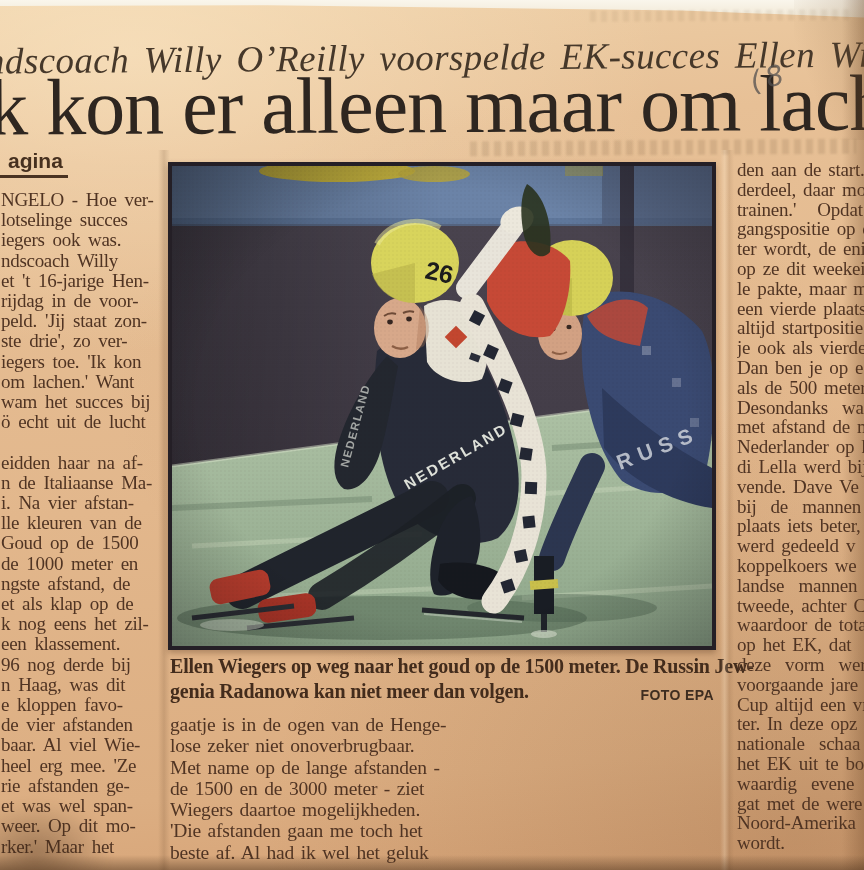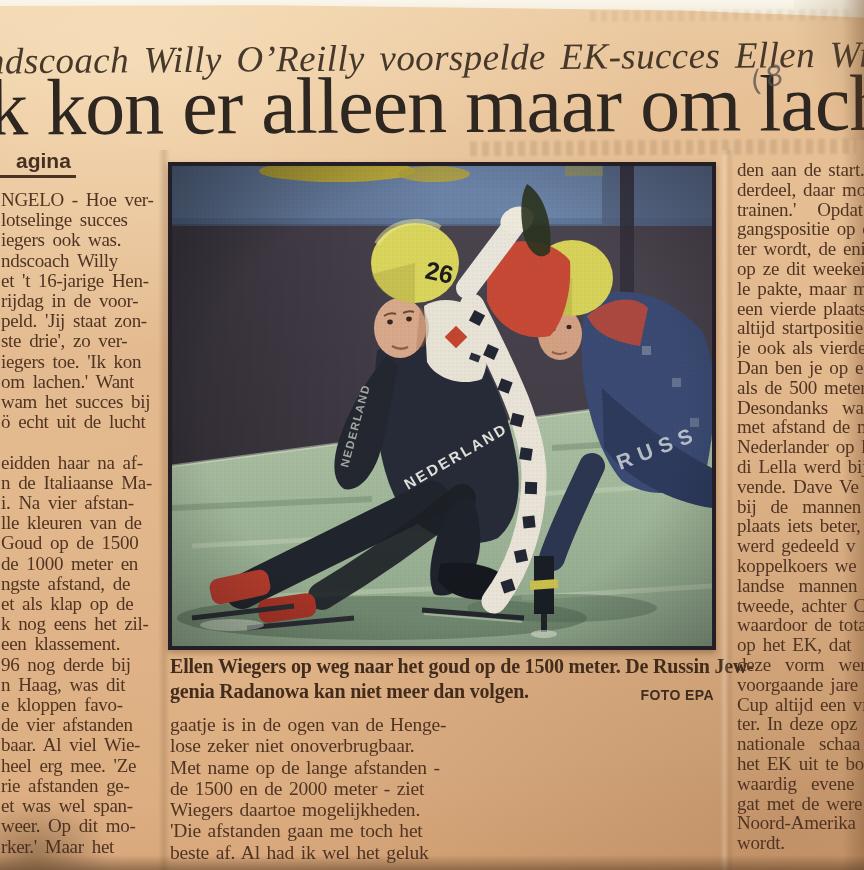--- a/index.html
+++ b/index.html
@@ -28,21 +28,21 @@
   }
   .handwriting{
     position:absolute; top:62px; left:750px; font-family:"DejaVu Sans",sans-serif;
     font-style:italic; font-size:28px; color:#53504f; opacity:.75;
     transform:rotate(-16deg); letter-spacing:-2px;
   }
   .section-label{
     position:absolute; top:150px; left:0;
     font-family:"Liberation Sans", sans-serif; font-weight:bold;
     font-size:21px; color:#46301f; line-height:1;
-    border-bottom:3px solid #4a3322; padding:0 5px 4px 16px;
+    border-bottom:3px solid #4a3322; padding:0 5px 4px 8px;
   }
   .lines{white-space:pre; overflow:hidden; position:absolute; color:#503423;}
   .col-left{top:190px; left:1px; width:167px; height:676px;
     font-size:19px; line-height:20.2px; letter-spacing:-.3px; word-spacing:3.5px;}
   .col-right{top:160px; left:737px; width:127px; height:700px;
     font-size:19px; line-height:19.8px; letter-spacing:-.2px; word-spacing:2.5px;}
   .col-b1{top:714px; left:170px; width:281px; height:152px;
     font-size:19.5px; line-height:21.3px; letter-spacing:-.2px; word-spacing:2px;}
   .col-b2{top:714px; left:453px; width:282px; height:152px;
     font-size:19.5px; line-height:21.3px; letter-spacing:-.2px; word-spacing:2px;}
@@ -256,21 +256,21 @@
 genia Radanowa kan niet meer dan volgen.</div>
     <div class="caption-credit">
       <span>FOTO</span>
       <span class="agency">EPA</span>
     </div>
   </div>
 
   <div class="lines col-b1">gaatje is in de ogen van de Henge-
 lose zeker niet onoverbrugbaar.
 Met name op de lange afstanden -
-de 1500 en de 2000 meter - ziet
+de 1500 en de 3000 meter - ziet
 Wiegers daartoe mogelijkheden.
 'Die afstanden gaan me toch het
 beste af. Al had ik wel het geluk</div>
   <div class="lines col-right">den aan de start.
 derdeel, daar mo
 trainen.'   Opdat
 gangspositie op d
 ter wordt, de enig
 op ze dit weekein
 le pakte, maar m

